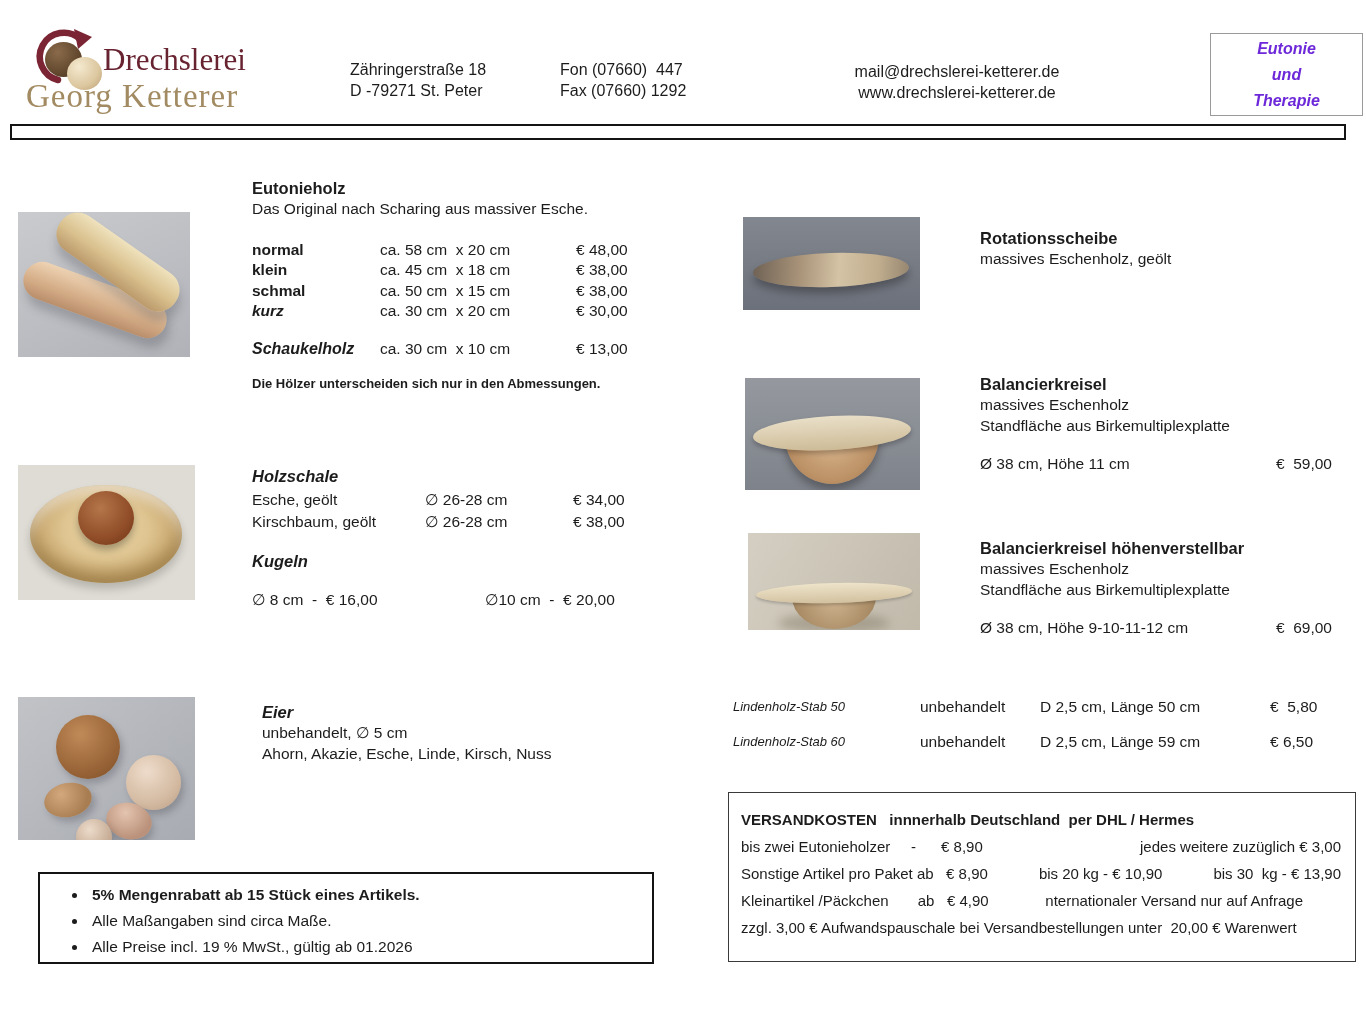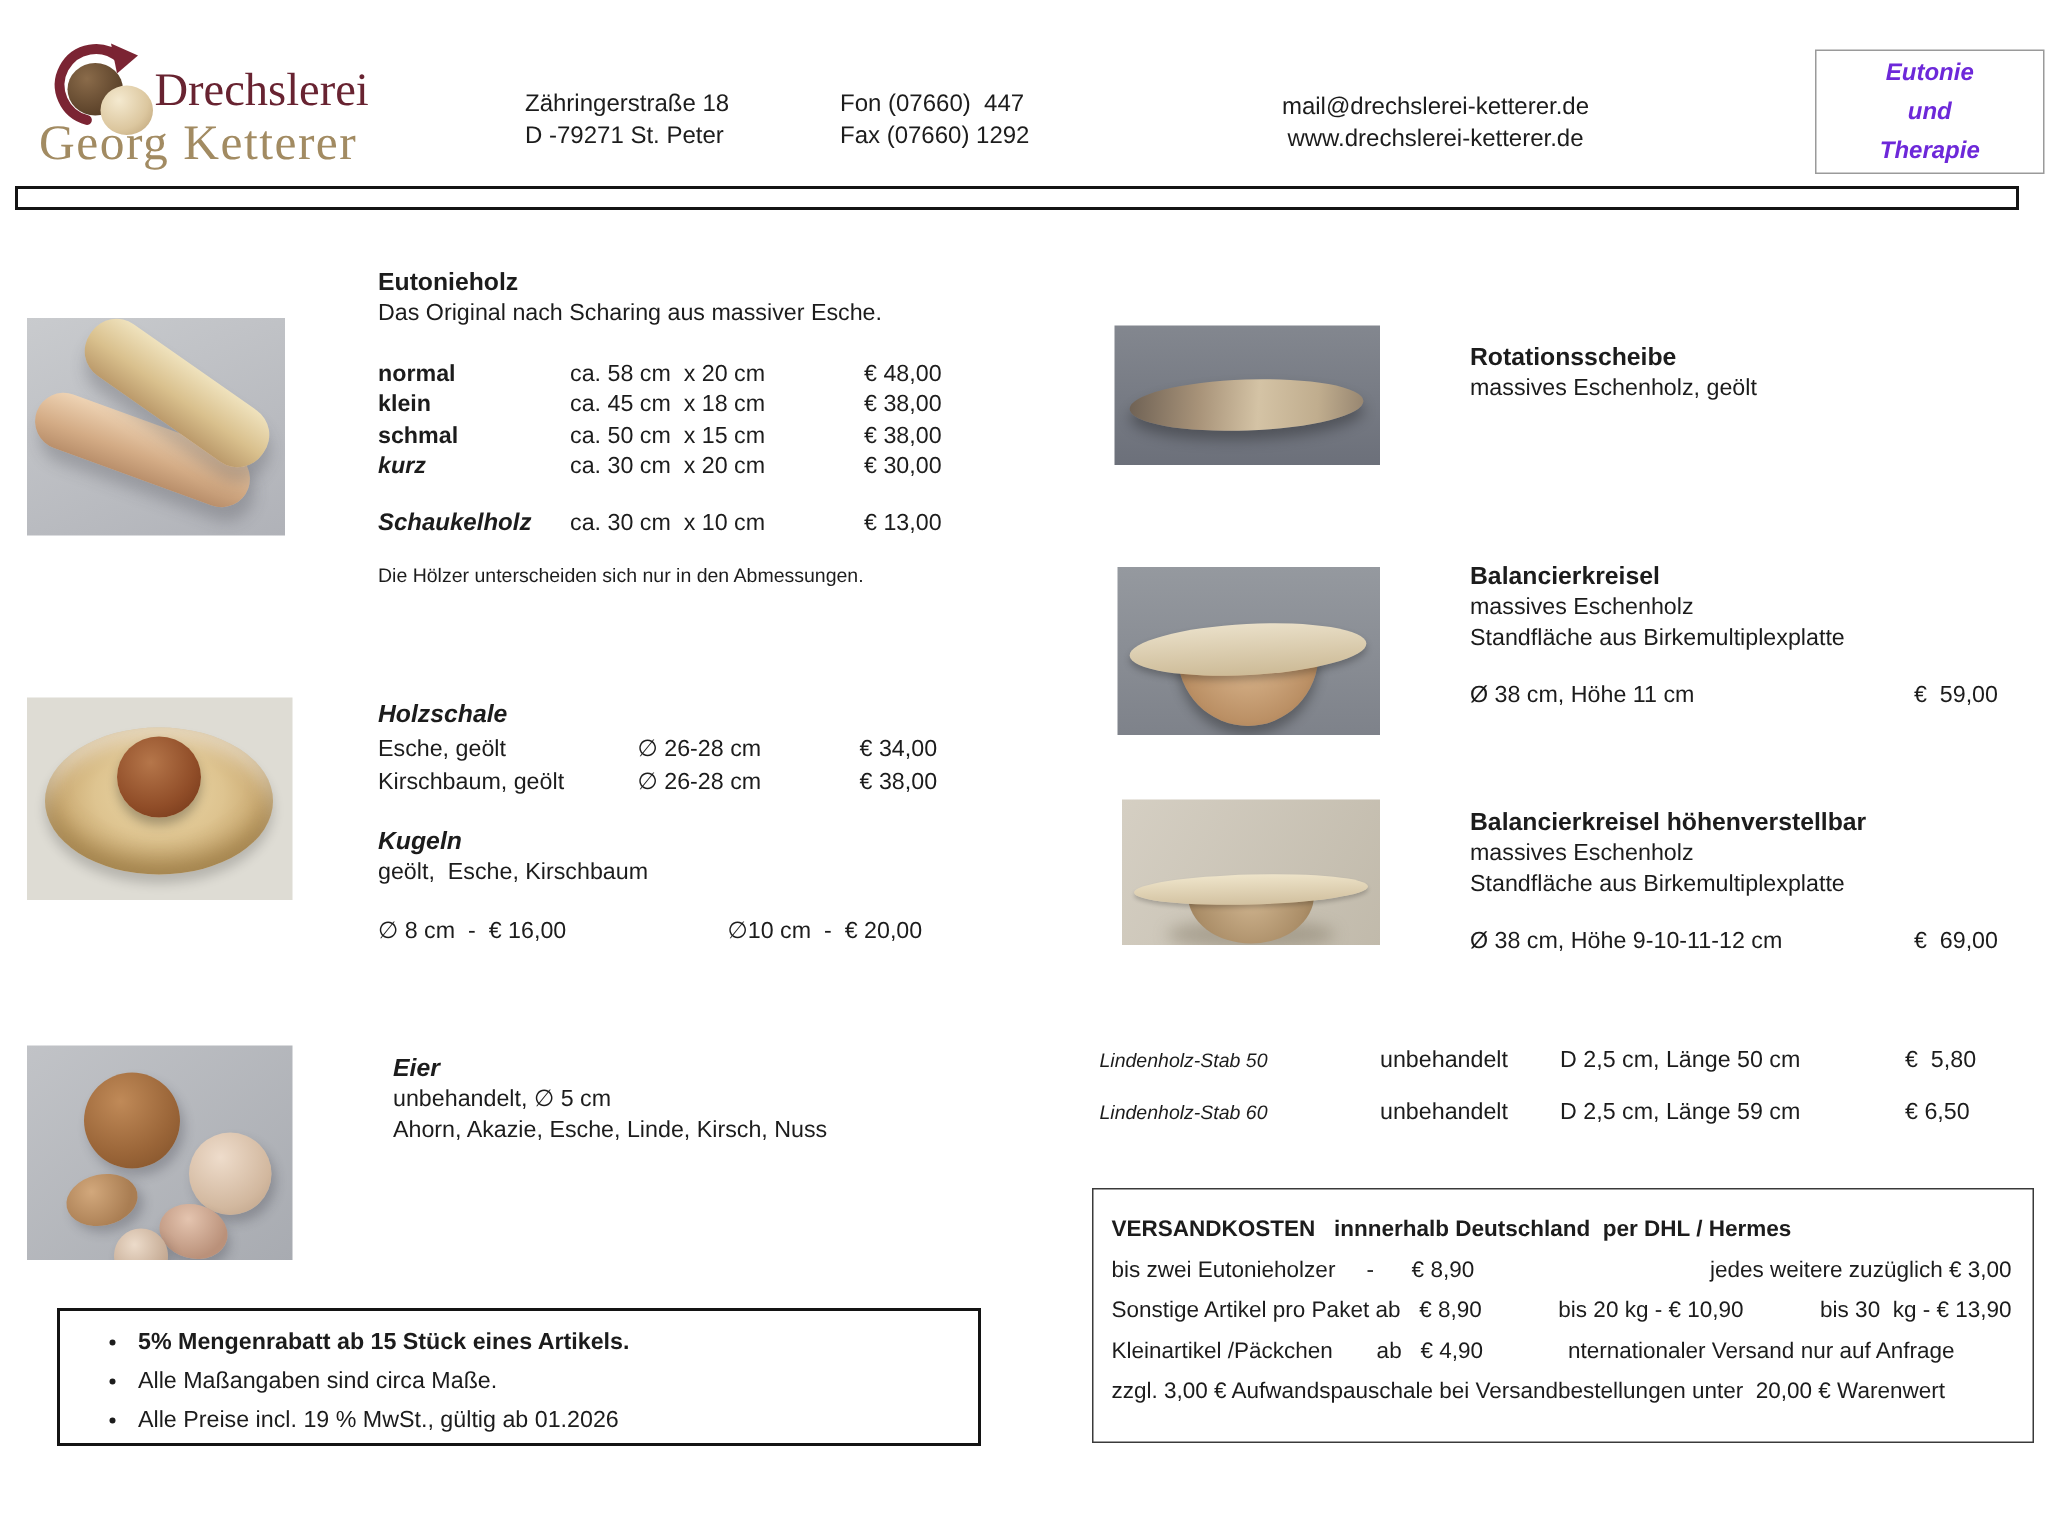--- a/index.html
+++ b/index.html
@@ -85,21 +85,21 @@
   .disc2{position:absolute;left:8px;top:50px;width:156px;height:20px;border-radius:50%;transform:rotate(-1.5deg);
     background:linear-gradient(180deg,#eee4ca,#d2c1a0);box-shadow:0 2px 3px rgba(0,0,0,.2);}
 
   
   .sec{font-size:15.5px;line-height:20.5px;}
   .sec-eutonieholz{left:252px;top:178px;width:410px;}
   .sec-title{font-size:16.5px;font-weight:bold;line-height:21px;}
   .sec-title.it{font-style:italic;}
   .eut-table{margin-top:20px;display:grid;grid-template-columns:128px 196px auto;}
   .eut-schaukel{margin-top:17px;display:grid;grid-template-columns:128px 196px auto;}
-  .eut-note{margin-top:15px;font-size:13px;}
+  .eut-note{margin-top:15px;font-size:13px;font-weight:bold;}
   .hs-table{margin-top:2px;display:grid;grid-template-columns:173px 148px auto;line-height:21.5px;}
   .sec-holzschale{left:252px;top:466px;width:410px;}
   .kugeln-title{margin-top:19px;}
   .sizes-row{margin-top:18px;display:flex;}
   .sizes-row .col1{width:233px;}
   .sec-eier{left:262px;top:702px;width:410px;}
   .eier-prices{margin-top:18px;display:flex;}
   .eier-prices .col1{width:204px;}
 
   .info-box{left:38px;top:872px;width:612px;height:88px;border:2px solid #141414;}
@@ -202,21 +202,20 @@
     <div class="sec-title it">Holzschale</div>
     <div class="hs-table">
       <span>Esche, geölt</span>
       <span class="pre">∅ 26-28 cm</span>
       <span class="pre">€ 34,00</span>
       <span>Kirschbaum, geölt</span>
       <span class="pre">∅ 26-28 cm</span>
       <span class="pre">€ 38,00</span>
     </div>
     <div class="sec-title it kugeln-title">Kugeln</div>
-    <div class="pre">geölt,  Esche, Kirschbaum</div>
     <div class="sizes-row">
       <span class="col1 pre">∅ 8 cm  -  € 16,00</span>
       <span class="pre">∅10 cm  -  € 20,00</span>
     </div>
   </div>
 
   <div class="abs sec sec-eier">
     <div class="sec-title it">Eier</div>
     <div>unbehandelt, ∅ 5 cm</div>
     <div>Ahorn, Akazie, Esche, Linde, Kirsch, Nuss</div>

